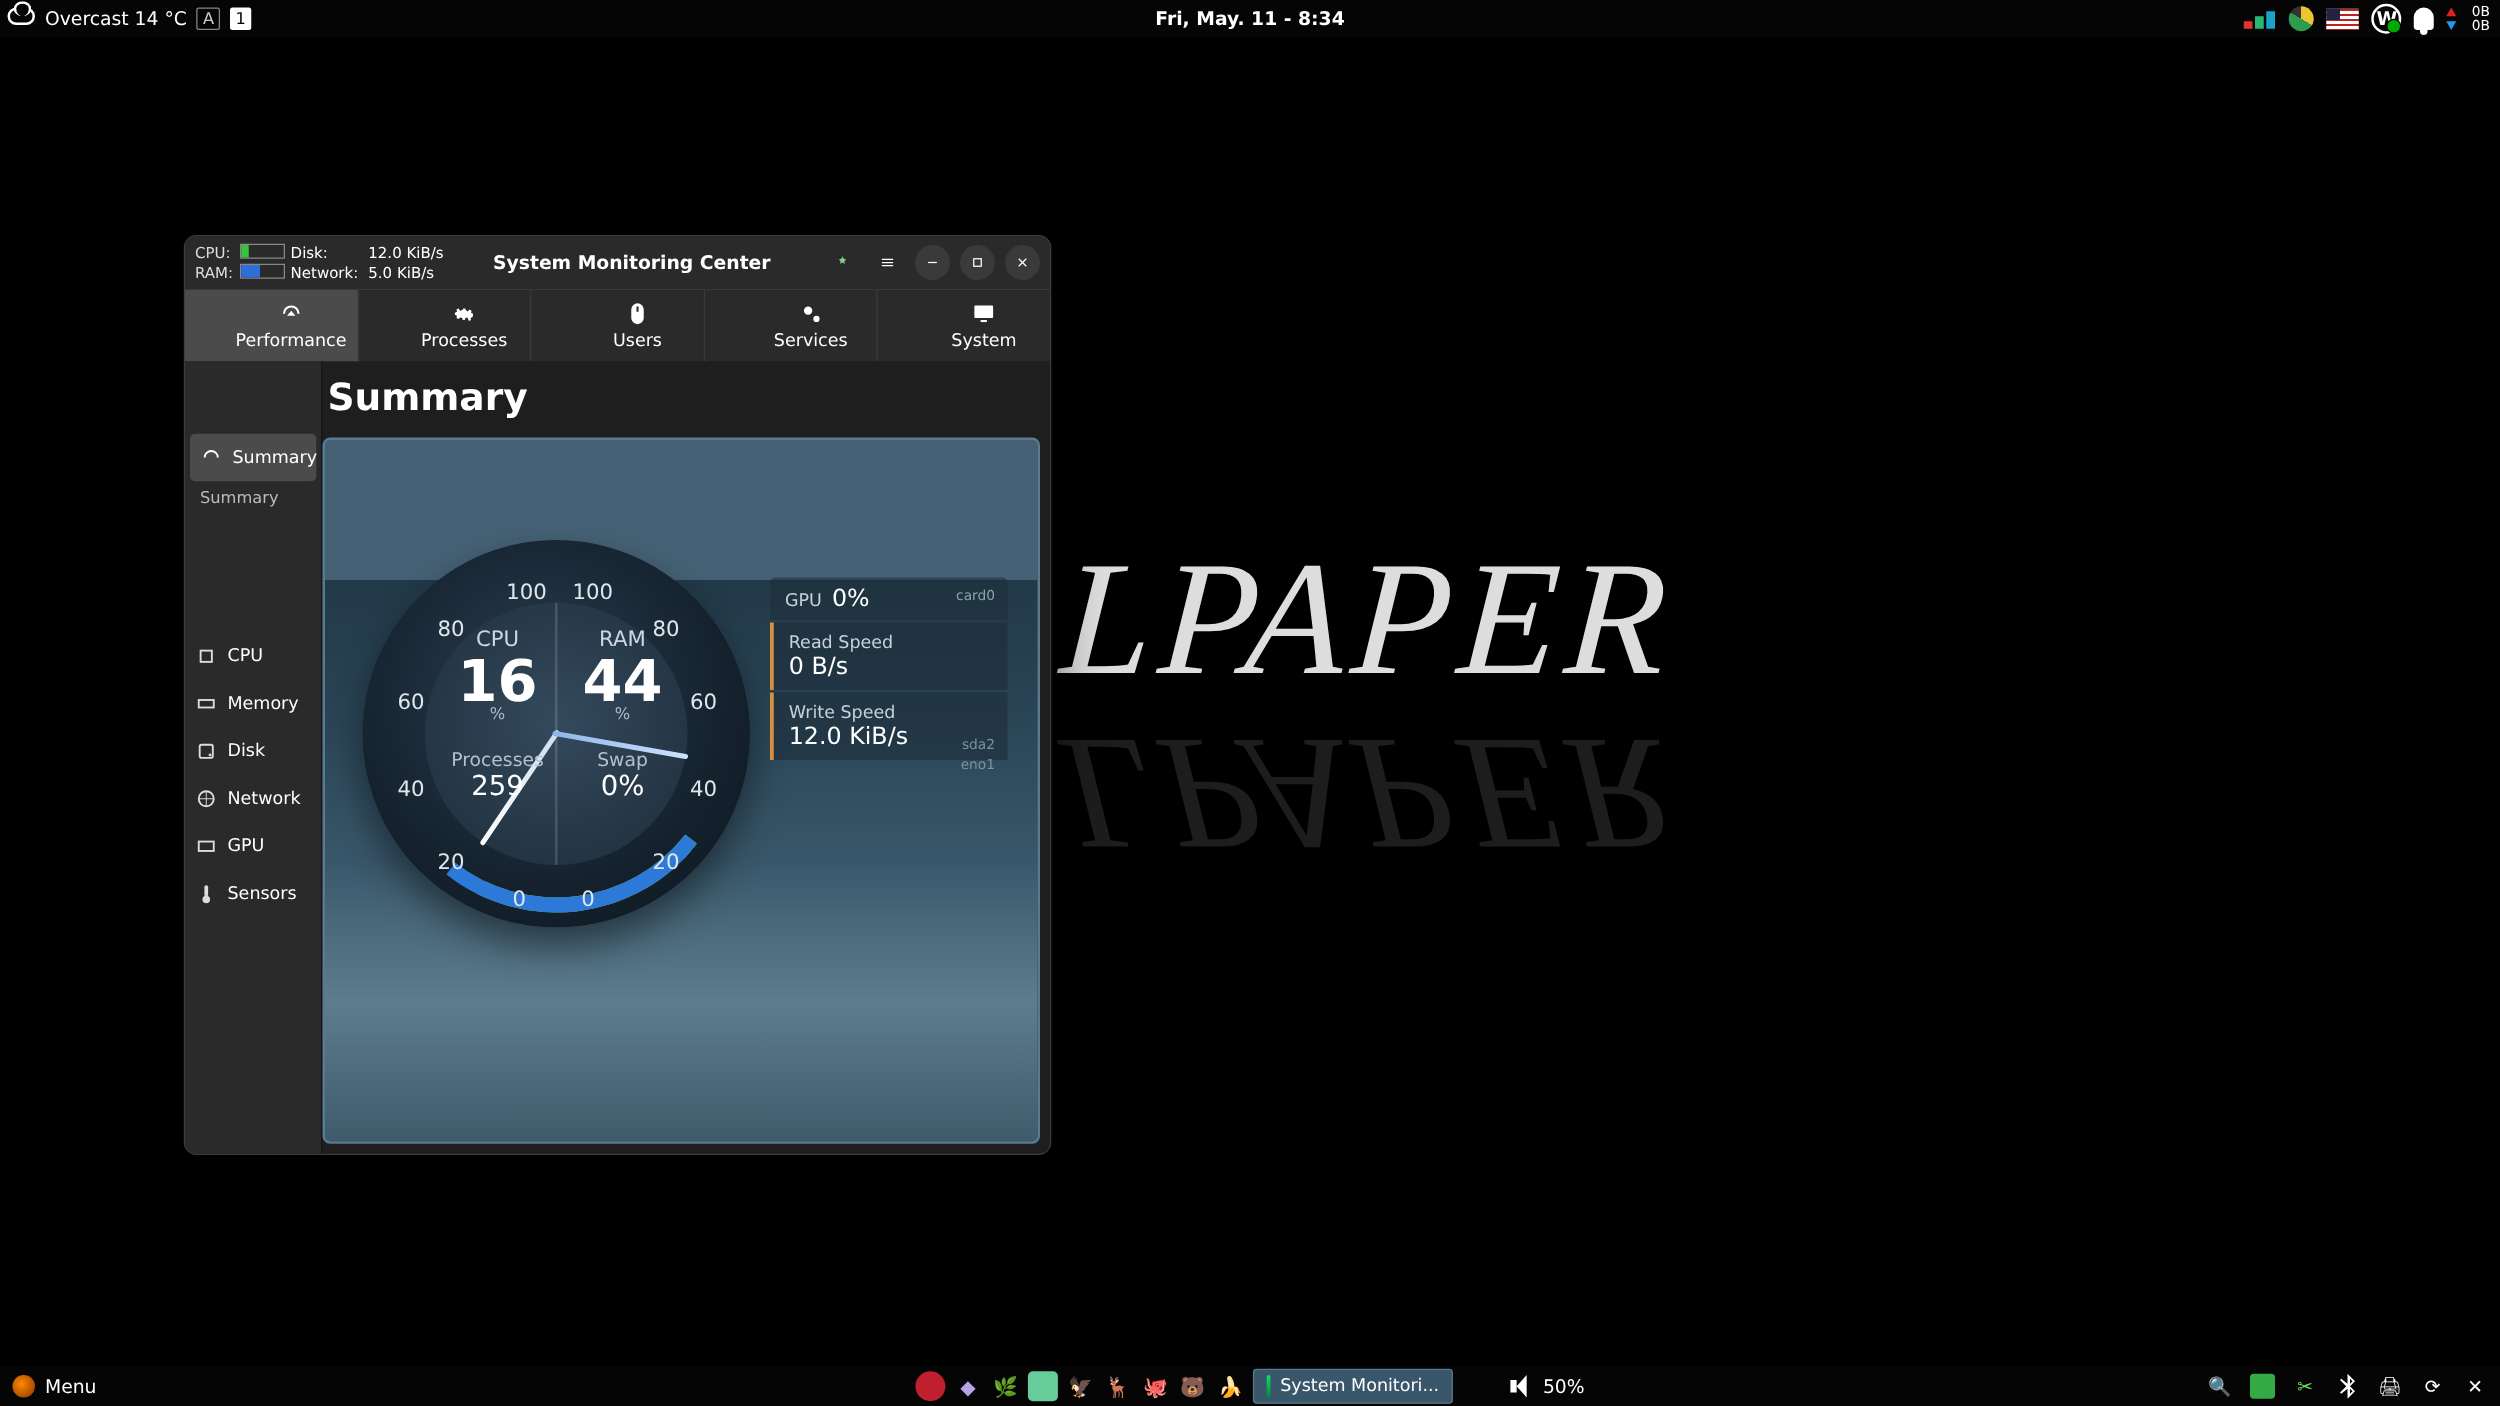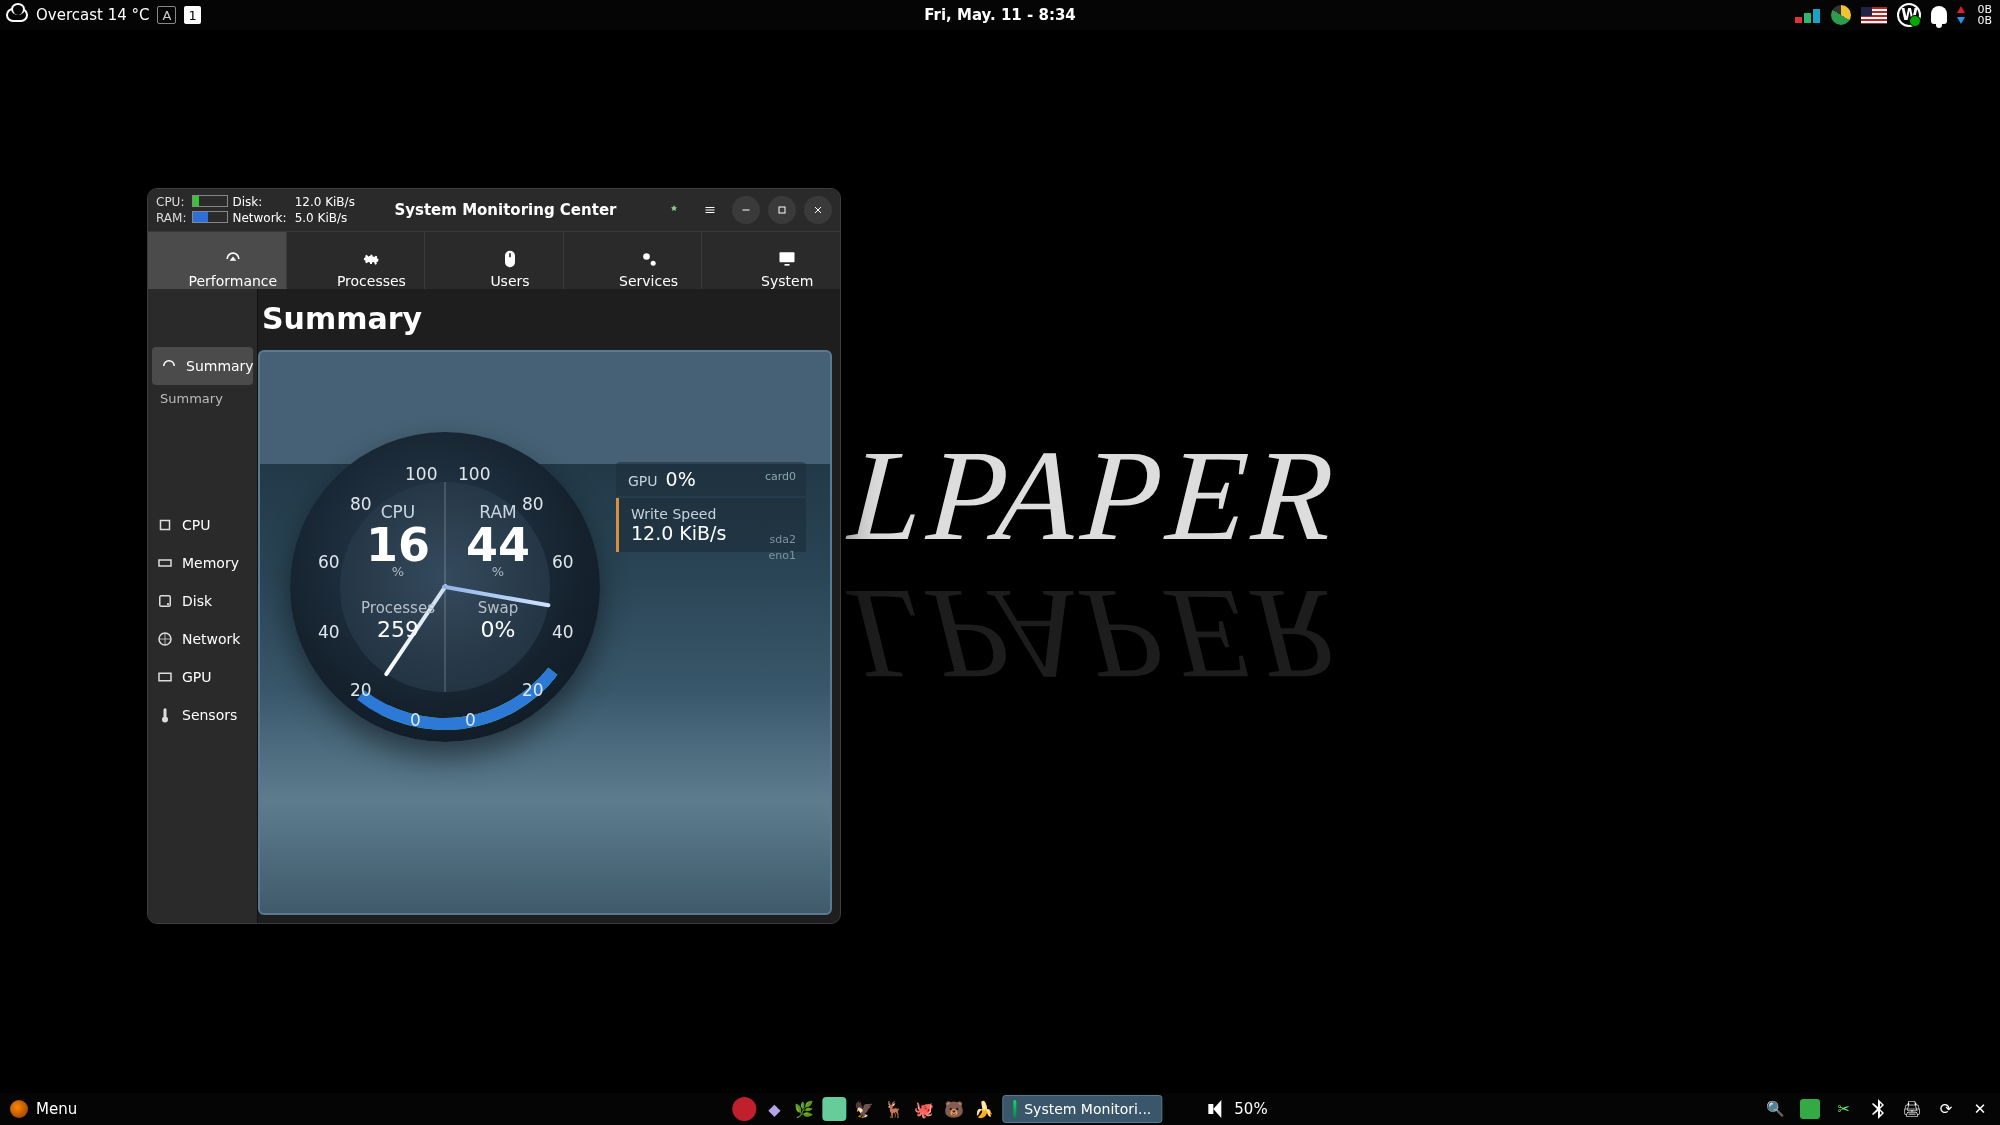--- a/index.html
+++ b/index.html
@@ -1,20 +1,20 @@
 <!DOCTYPE html>
 <html><head>
 <meta charset="utf-8">
 <style>
   * { box-sizing: border-box; margin: 0; padding: 0; font-family: "Segoe UI", "DejaVu Sans", sans-serif; }
   html, body { width: 2000px; height: 1125px; background: #000; color: #fff; overflow: hidden; position: relative; }
 
   
   .top-panel { position: absolute; top: 0; left: 0; right: 0; height: 30px; background: #050505; display: flex; align-items: center; font-size: 15px; }
-  .top-left { display: flex; align-items: center; gap: 8px; padding-left: 6px; }
+  .top-left { display: flex; gap: 8px; padding-left: 6px; }
   .cloud-icon { width: 22px; height: 14px; border: 2px solid #fff; border-radius: 9px; position: relative; }
   .cloud-icon::before { content:''; position:absolute; width:10px; height:10px; border:2px solid #fff; border-radius:50%; top:-7px; left:3px; background:#050505; border-bottom:none;}
   .ws-badge { border:1px solid #888; font-size:13px; padding:0 4px; border-radius:2px; display:flex; align-items:center; height:18px; color:#ccc;}
   .ws-badge.solid { background:#fff; color:#000; border:none; }
   .top-center { position:absolute; left:50%; transform:translateX(-50%); font-weight:600; }
   .top-right { margin-left:auto; display:flex; align-items:center; gap:10px; padding-right:8px; }
   .tri-ind { width:26px; height:16px; position:relative; }
   .tri-ind .bar { position:absolute; bottom:0; width:7px; }
   .pie-ind { width:20px; height:20px; border-radius:50%; background: conic-gradient(#edc531 0 120deg, #2e9c4e 120deg 300deg, #333 300deg 360deg); }
   .us-flag { width:26px; height:17px; background: repeating-linear-gradient(#b22 0 2px, #fff 2px 4px); position:relative;}
@@ -54,21 +54,21 @@
   .tb-stats .lbl{color:#ddd;}
   .tb-stats .meter{width:36px;height:12px;border:1px solid #888;display:inline-block;position:relative;vertical-align:middle;}
   .tb-stats .meter .fill{position:absolute;left:0;top:0;bottom:0;}
   .tb-stats2{display:grid;grid-template-columns:auto auto;column-gap:8px;row-gap:2px;font-size:12px;}
   .tb-title{flex:1;text-align:center;font-size:15px;font-weight:600;}
   .tb-btn{width:28px;height:28px;border-radius:50%;background:#3a3a3a;display:flex;align-items:center;justify-content:center;margin-left:4px;font-size:13px;cursor:pointer;}
   .tb-btn.plain{background:transparent;border-radius:4px;}
   .tb-btn svg{width:12px;height:12px;}
 
   .main-tabs{height:58px;background:#2a2a2a;display:flex;border-top:1px solid #3a3a3a;}
-  .main-tab{flex:1;display:flex;flex-direction:column;align-items:center;justify-content:flex-end;gap:4px;font-size:14px;border-right:1px solid #3a3a3a;cursor:pointer;padding-left:32px;}
+  .main-tab{flex:1;display:flex;flex-direction:column;align-items:center;justify-content:center;gap:4px;font-size:14px;border-right:1px solid #3a3a3a;cursor:pointer;padding-left:32px;}
   .main-tab:last-child{border-right:none;}
   .main-tab.active{background:#4b4b4b;}
   .main-tab svg{width:20px;height:20px;fill:#fff;}
 
   .content-row{flex:1;display:flex;min-height:0;}
   .subsidebar{width:110px;background:#2a2a2a;display:flex;flex-direction:column;border-right:1px solid #111;}
   .sub-item{height:38px;display:flex;align-items:center;gap:8px;padding:0 8px;font-size:14px;cursor:pointer;}
   .sub-item.active{background:#4b4b4b;border-radius:4px;margin:0 4px;}
   .sub-item svg{width:18px;height:18px;fill:#ddd;flex-shrink:0;}
   .sub-sublabel{font-size:13px;color:#bbb;padding:6px 0 0 12px;}
@@ -325,20 +325,24 @@
           </div>
         </div>
 
         <div class="info-stack">
           <div class="info-top">
             <span style="font-size:14px;color:#c8d2d9;">GPU</span>
             <span style="font-size:19px;font-weight:500;">0%</span>
             <span class="dev">card0</span>
           </div>
           <div class="info-block">
+            <div class="sp-label">Read Speed</div>
+            <div class="sp-val">0 B/s</div>
+          </div>
+          <div class="info-block">
             <div class="sp-label">Write Speed</div>
             <div class="sp-val">12.0 KiB/s</div>
             <span class="dev">sda2</span>
             <span class="dev" style="bottom:-10px;">eno1</span>
           </div>
         </div>
 
       </div>
     </div>
   </div>

